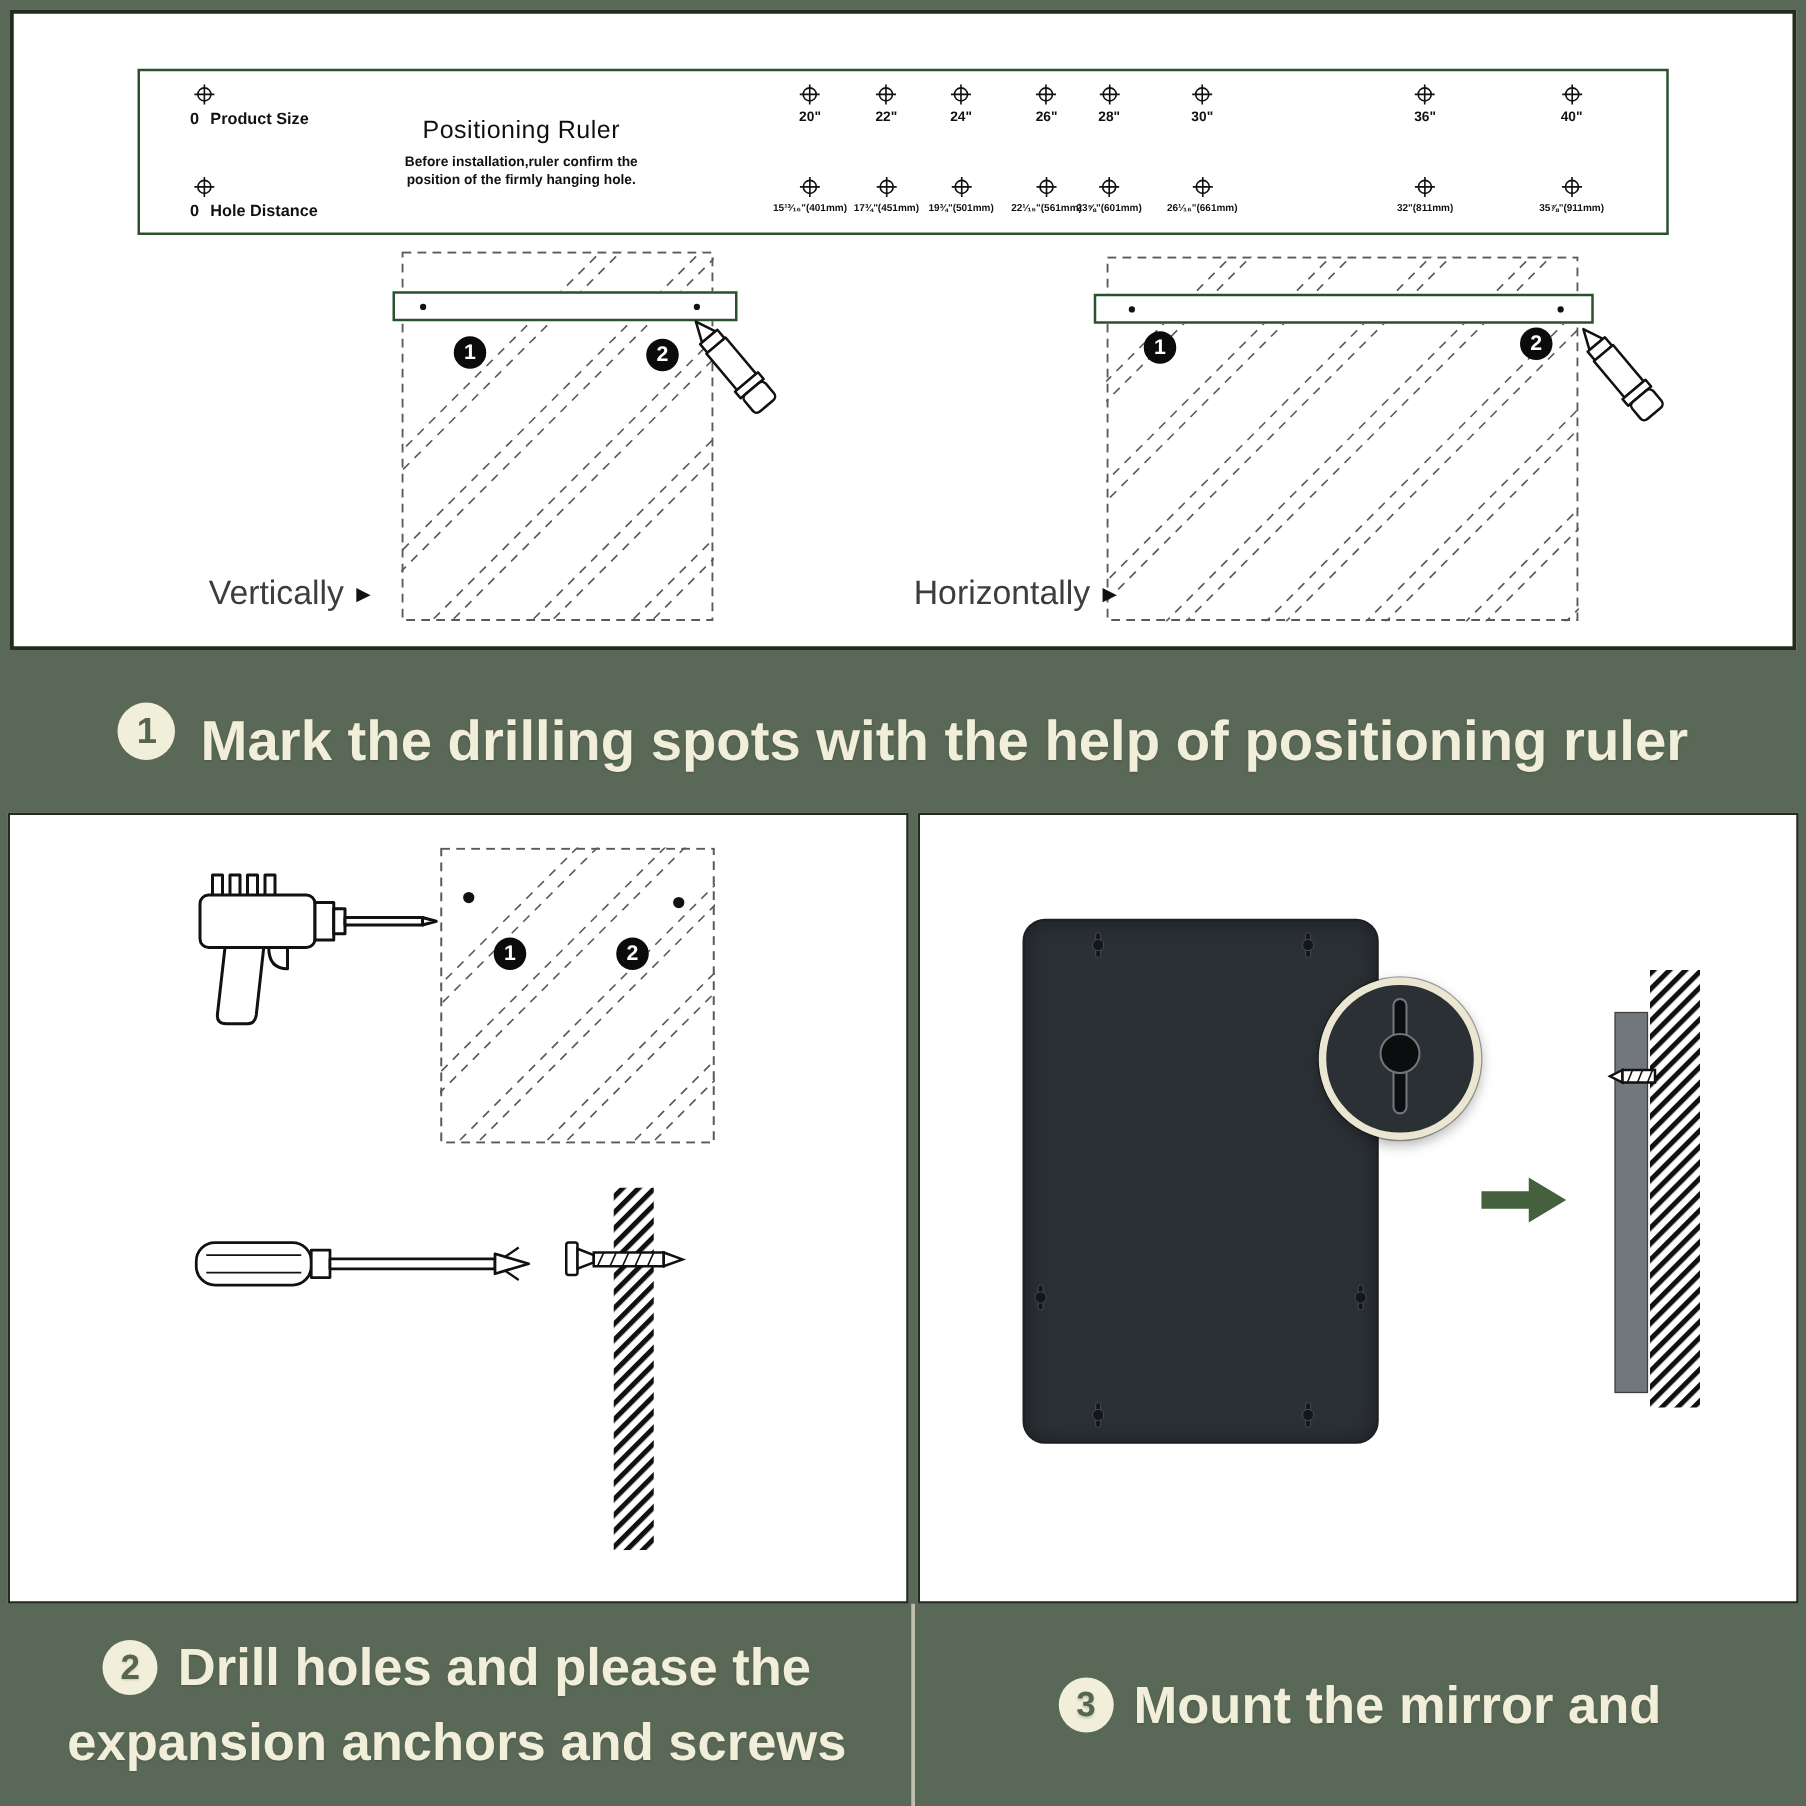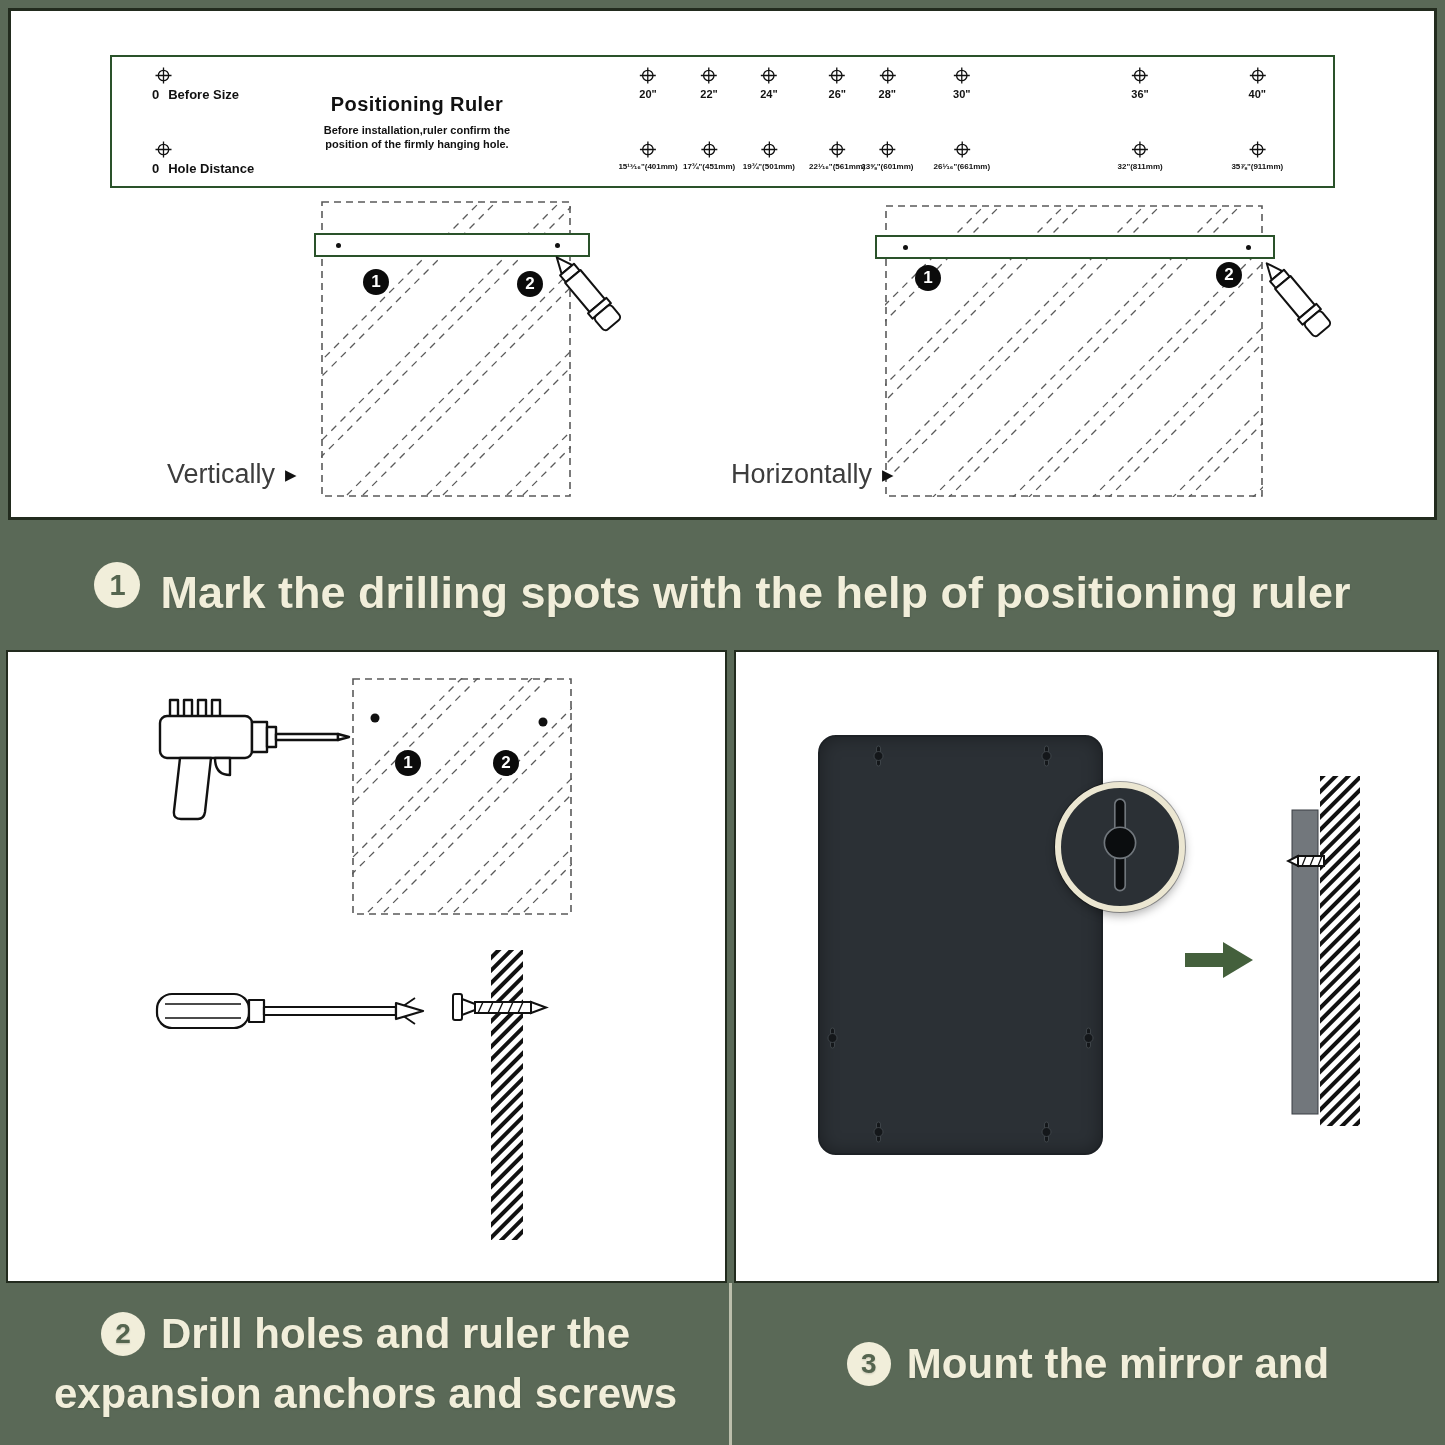--- a/index.html
+++ b/index.html
@@ -19,21 +19,21 @@
   .panel-br    { left:734px;top:650px;  width:705px;  height:633px; border-width:2px; }
 
   
   .ruler-box {
     position:absolute; left:99px; top:44px; width:1225px; height:133px;
     border:2px solid #2a522a; background:#fff;
   }
   .zero-mark { position:absolute; display:flex; flex-direction:column; gap:3px; }
   .zero-text { display:flex; gap:9px; font-size:13px; font-weight:bold; }
   .ruler-title-block { position:absolute; left:150px; top:36px; width:310px; text-align:center; }
-  .ruler-title { font-size:20px; font-weight:bold; letter-spacing:.4px; }
+  .ruler-title { font-size:20px; font-weight:normal; letter-spacing:.4px; }
   .ruler-sub { font-size:11px; font-weight:bold; line-height:14px; margin-top:7px; }
   .ticks { position:absolute; left:0; width:100%; height:50px; }
   .ticks-top { top:10px; }
   .ticks-bot { top:84px; }
   .tick { position:absolute; top:0; transform:translateX(-50%); display:flex; flex-direction:column; align-items:center; }
   .tick-label { font-weight:bold; margin-top:4px; white-space:nowrap; }
   .ticks-top .tick-label { font-size:11px; }
   .ticks-bot .tick-label { font-size:8px; }
 
   
@@ -84,21 +84,21 @@
 
     <div class="ruler-box">
 
       <div class="zero-mark" style="left:40px; top:10px;">
         <svg width="17" height="17" viewBox="0 0 17 17" style="margin-left:3px">
           <circle cx="8.5" cy="8.5" r="5.2" fill="none" stroke="#111" stroke-width="1.3"></circle>
           <path d="M8.5 .5V16.5M.5 8.5H16.5" stroke="#111" stroke-width="1.3"></path>
         </svg>
         <div class="zero-text">
           <span>0</span>
-          <span>Before Size</span>
+          <span>Product Size</span>
         </div>
       </div>
 
       <div class="ruler-title-block">
         <div class="ruler-title">Positioning Ruler</div>
         <div class="ruler-sub">
           <div>Before installation,ruler confirm the</div>
           <div>position of the firmly hanging hole.</div>
         </div>
       </div>
@@ -449,21 +449,21 @@
         <path d="M12 84 L2 89 L12 94 Z"></path>
         <rect x="12" y="84" width="26" height="10"></rect>
         <path d="M20 84 l-4 10 M28 84 l-4 10 M36 84 l-4 10" stroke-width="1.3"></path>
       </g>
     </svg>
   </div>
 
   <div class="band band-2">
     <div class="band-line">
       <span class="step-badge" style="width:44px;height:44px;font-size:28px;">2</span>
-      <span>Drill holes and ruler the</span>
+      <span>Drill holes and please the</span>
     </div>
     <div class="band-line">expansion anchors and screws</div>
   </div>
 
   <div class="band band-3">
     <div class="band-line">
       <span class="step-badge" style="width:44px;height:44px;font-size:28px;">3</span>
       <span>Mount the mirror and</span>
     </div>
   </div>

